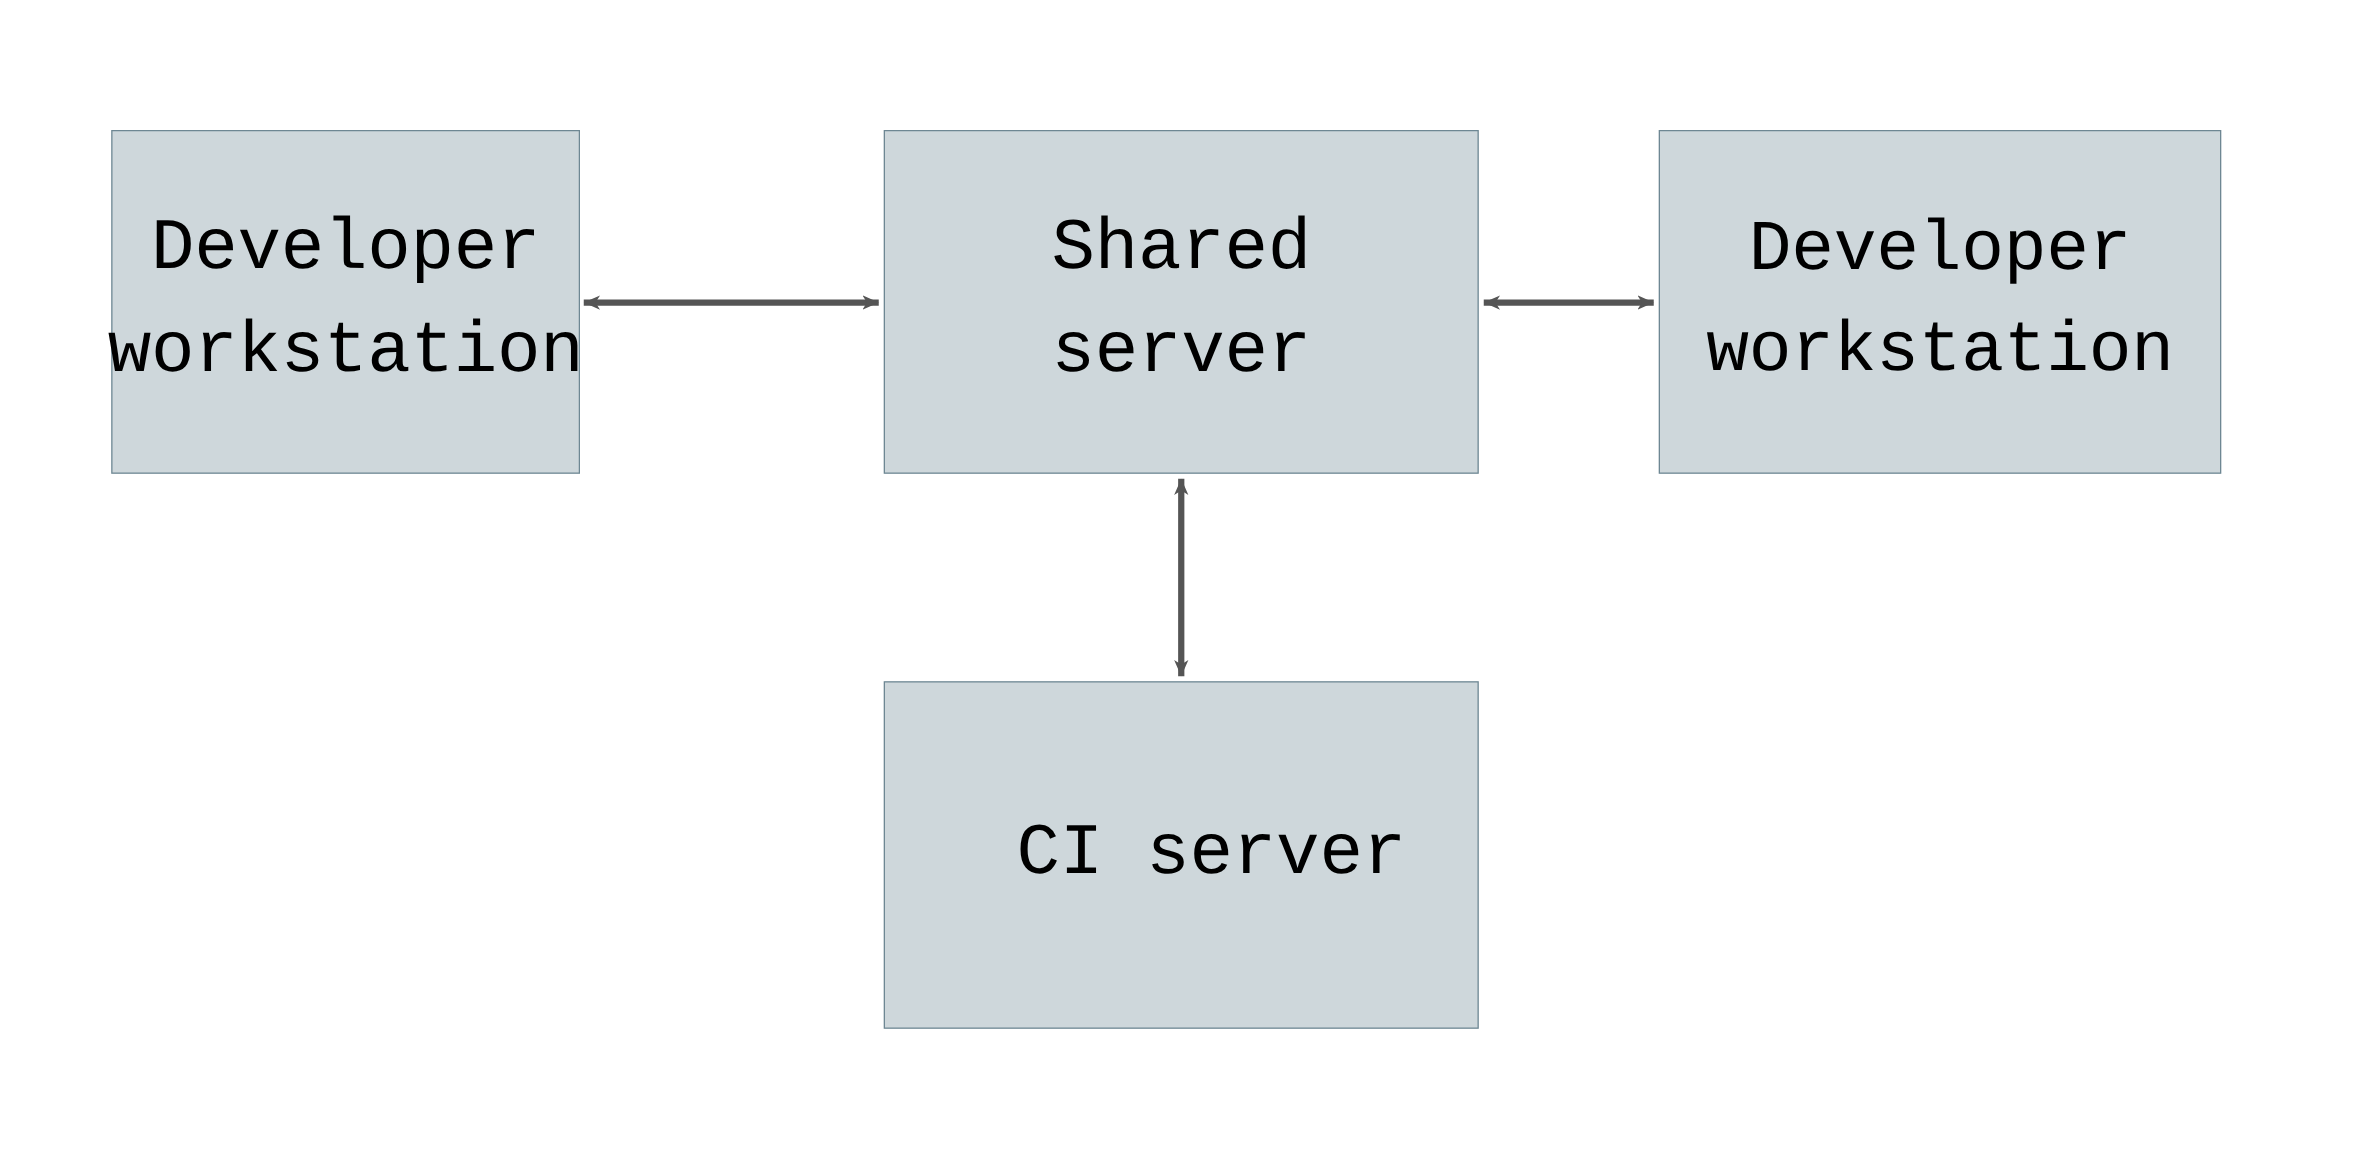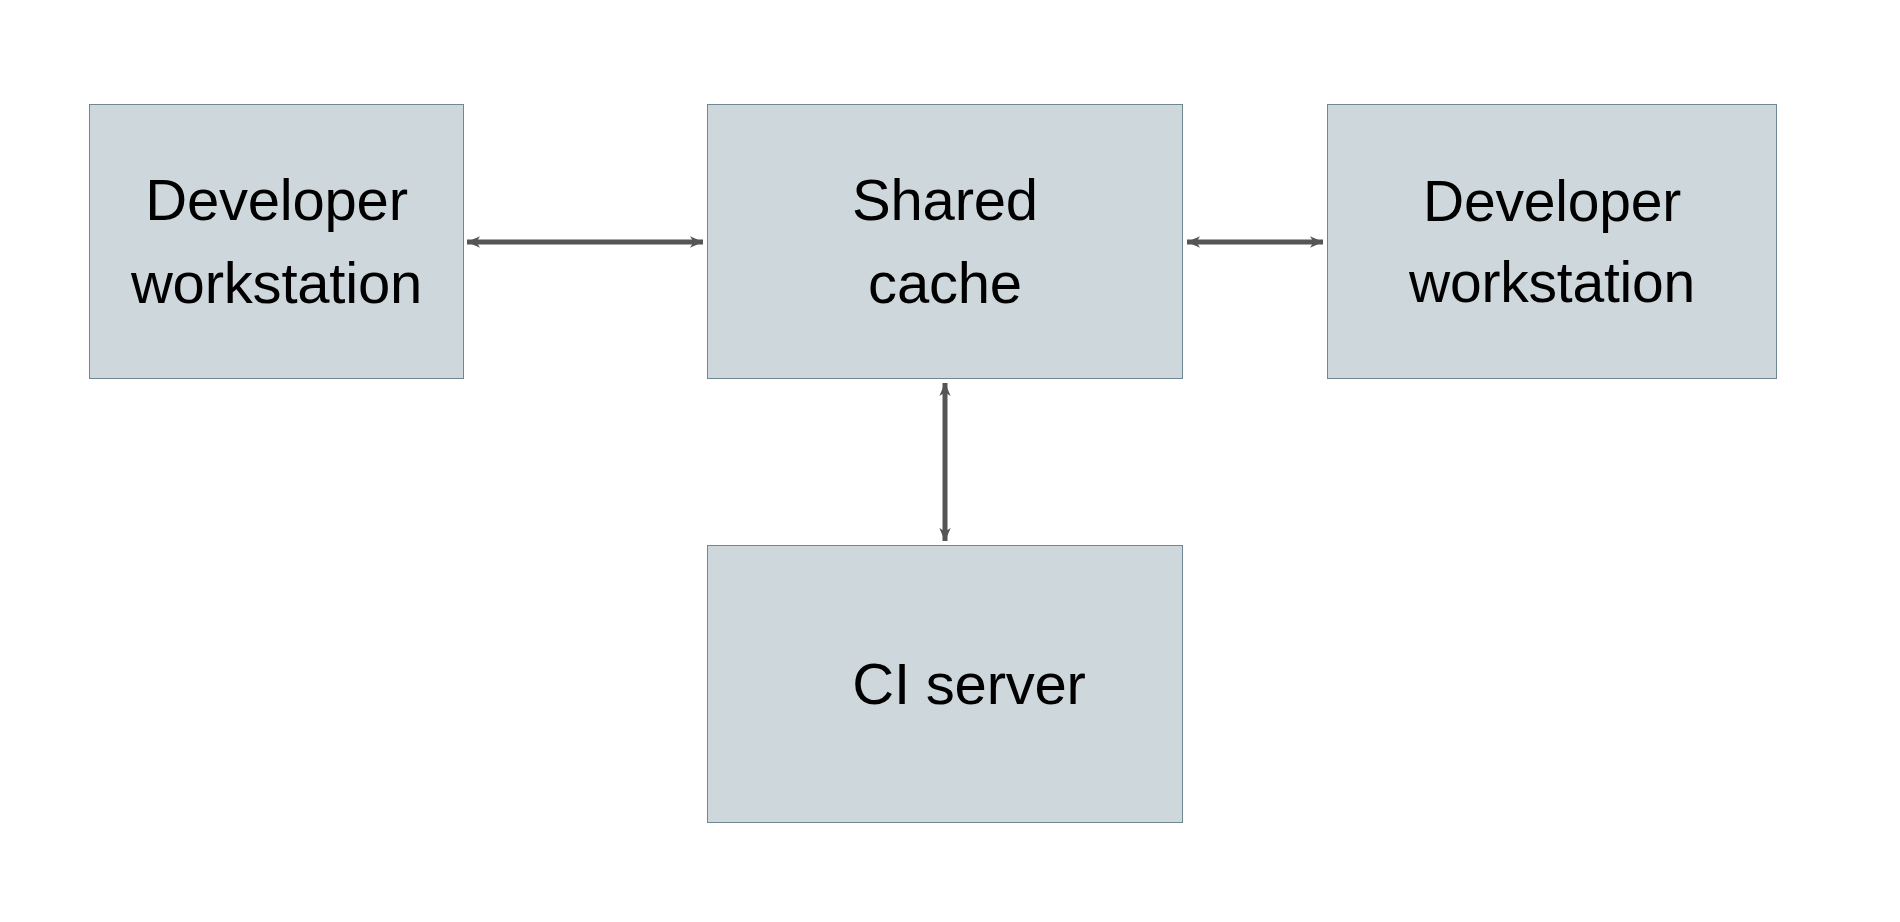--- a/index.html
+++ b/index.html
@@ -29,21 +29,21 @@
     position: absolute;
     box-sizing: border-box;
     background: #ced7db;
     border: 1.6px solid #6e8793;
     display: flex;
     align-items: center;
     justify-content: center;
     text-align: center;
   }
   .node-label {
-    font-family: Liberation Sans, sans-serif;
+    font-family: Liberation Mono, monospace;
     color: #000000;
     font-size: 58px;
     line-height: 1.42;
     font-weight: 400;
     letter-spacing: -0.2px;
     white-space: pre-line;
     padding: 0 6px;
   }
   #node-dev-left  { left: 89px;   top: 104px; width: 375px; height: 275px; }
   #node-shared    { left: 707px;  top: 104px; width: 476px; height: 275px; }
@@ -79,21 +79,21 @@
     </g>
   </svg>
 
   <div class="node" id="node-dev-left">
     <div class="node-label">Developer
 workstation</div>
   </div>
 
   <div class="node" id="node-shared">
     <div class="node-label">Shared
-cache</div>
+server</div>
   </div>
 
   <div class="node" id="node-dev-right">
     <div class="node-label">Developer
 workstation</div>
   </div>
 
   <div class="node" id="node-ci">
     <div class="node-label">CI server</div>
   </div>

